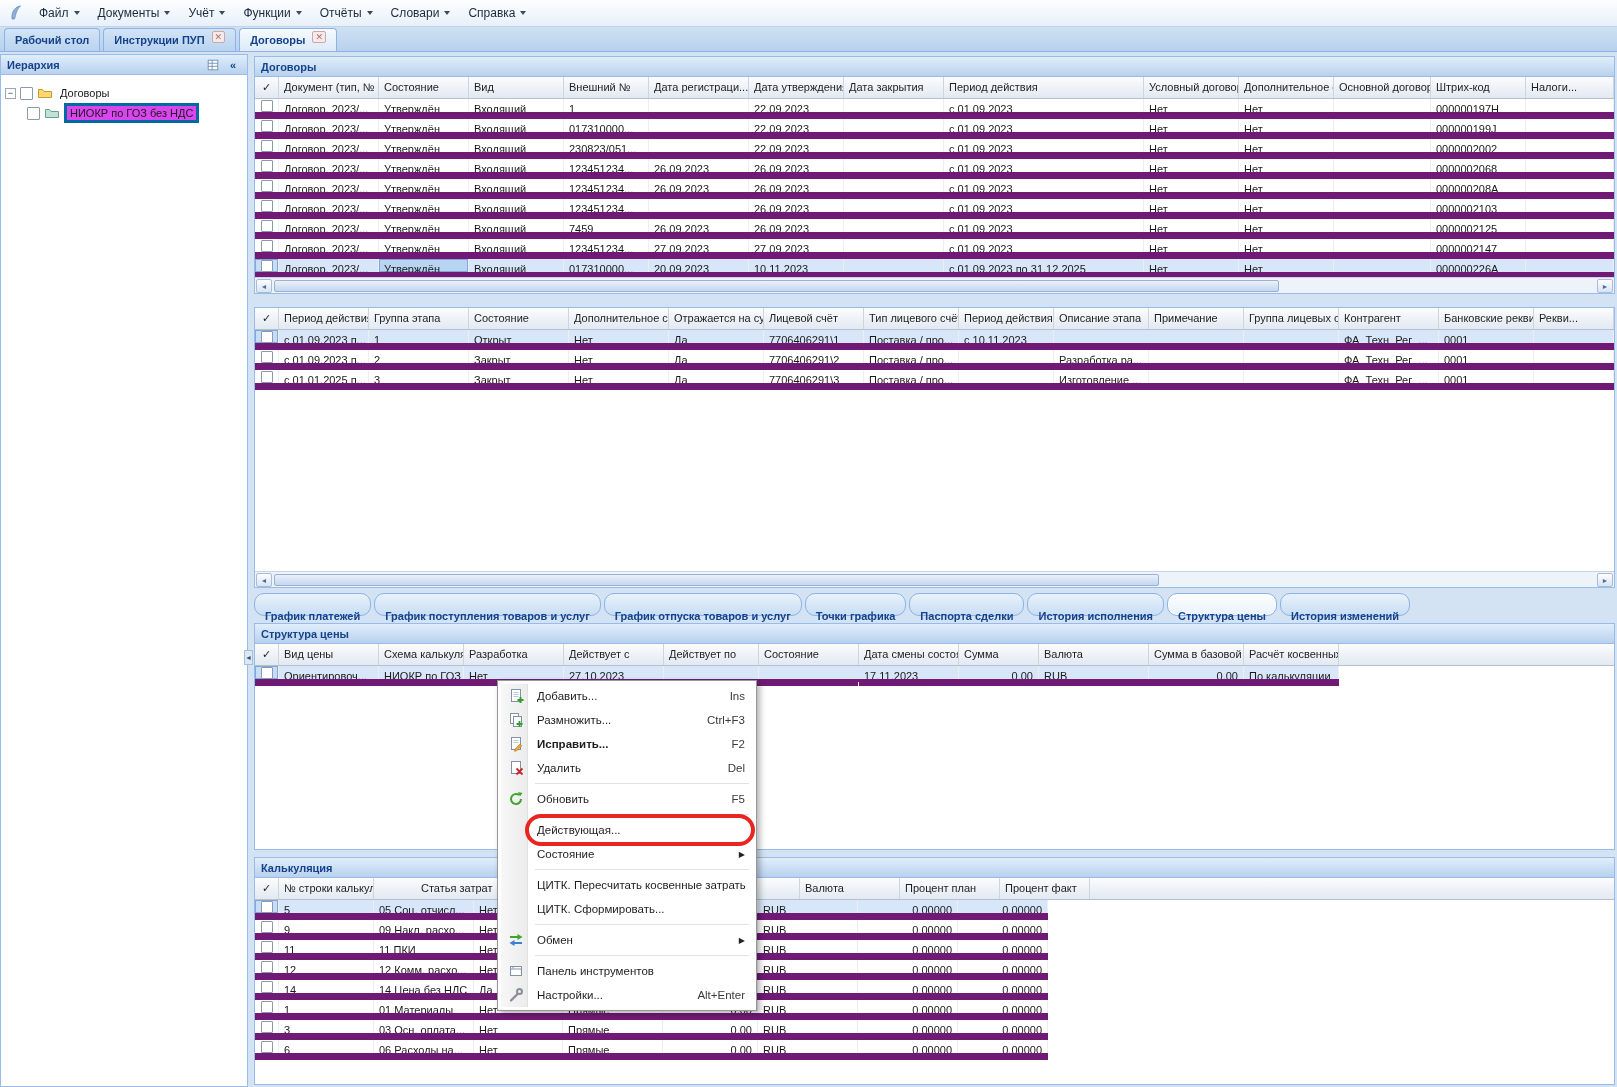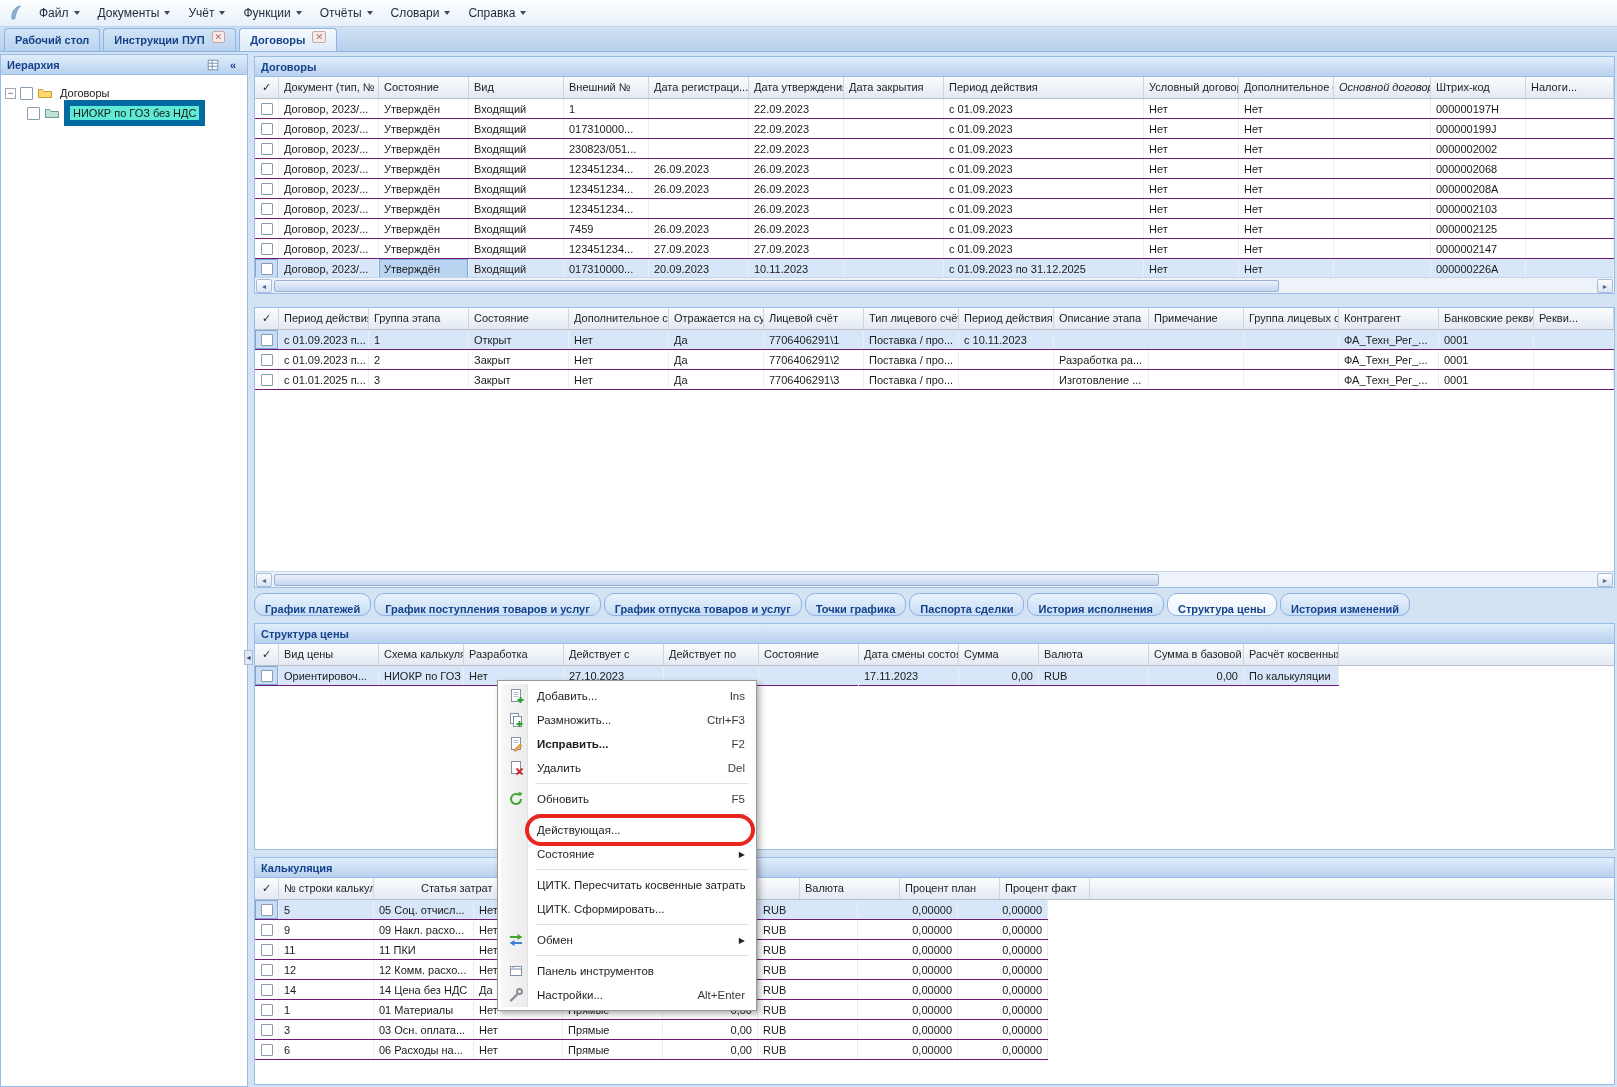--- a/index.html
+++ b/index.html
@@ -42,55 +42,55 @@
   .p-calc{top:805px;left:2px;right:2px;bottom:2px}
 
   
   .grid{flex:1 1 auto;background:#fff;overflow:hidden;display:flex;flex-direction:column}
   .g-head{display:flex;height:22px;flex:0 0 22px;background:linear-gradient(#fbfcfd,#e2e9f2);
           border-bottom:1px solid #b9bfc7}
   .g-hcell{flex:0 0 auto;padding:4px 5px 0;border-right:1px solid #cfd5dd;color:#1e1e1e;
            white-space:nowrap;overflow:hidden}
   .g-hcell.check{text-align:center;padding-left:0;padding-right:0}
   .g-body{flex:1 1 auto;background:#fff}
-  .g-row{display:flex;height:20px;border-bottom:1px solid #701a75;background:#fff}
+  .g-row{display:flex;height:20px;border-bottom:7px solid #701a75;background:#fff}
   .g-row.fit{width:fit-content}
   .g-row.sel{background:#d7e6f8}
   .g-cell{flex:0 0 auto;padding:4px 5px 0;border-right:1px solid #eeeeee;white-space:nowrap;overflow:hidden}
   .g-cell.ar{text-align:right}
   .g-cell.focus{background:#b9d4f0;box-shadow:inset 0 0 0 1px #7fa8d9}
   .flexcol{flex:1 1 auto !important;width:auto !important}
   .c-check{display:flex;align-items:center;justify-content:center;padding:0}
   .cb{width:12px;height:12px;border:1px solid #8a9bb0;background:#fff;border-radius:1px}
   .g-row.sel .c-check{background:#c7dcf5;box-shadow:inset 0 0 0 1px #7fa8d9}
 
   
   .hscroll{flex:0 0 16px;height:16px;position:relative;background:#eef3fa;border-top:1px solid #c6d5e8}
   .hs-btn{position:absolute;top:1px;width:16px;height:14px;display:flex;align-items:center;justify-content:center;
           font-size:7px;color:#4f6d94;background:linear-gradient(#fdfdfe,#d8e4f2);border:1px solid #a9bcd6;border-radius:2px}
   .hs-btn.left{left:1px}.hs-btn.right{right:1px}
   .hs-thumb{position:absolute;top:2px;height:12px;background:linear-gradient(#eaf1fb,#c4d6ee);
             border:1px solid #98b1d4;border-radius:2px}
 
   
-  .subtab{height:23px;padding:9px 10px 0;border:1px solid #8db2e3;border-radius:10px;
+  .subtab{height:23px;padding:16px 10px 0;border:1px solid #8db2e3;border-radius:10px;
           background:linear-gradient(#e8f2fc,#c8ddf4);color:#15428b;font-weight:bold;white-space:nowrap}
   .subtab.active{background:linear-gradient(#fdfeff,#e9f2fb);box-shadow:inset 0 0 0 1px #fff}
 
   
   .tree{padding:8px 4px}
   .tree-row{display:flex;align-items:center;height:20px;gap:4px}
   .tree-row.child{padding-left:22px}
   .expander{width:11px;height:11px;border:1px solid #9aa7b8;background:#fff;display:inline-flex;
             align-items:center;justify-content:center;flex:0 0 11px}
   .expander::before{content:"−";font-size:9px;line-height:9px;color:#333}
   .tree-cb{width:13px;height:13px;border:1px solid #8a9bb0;background:#fff;border-radius:1px;flex:0 0 13px}
   .tree-folder{width:16px;height:16px;display:inline-flex;flex:0 0 16px}
   .tree-label{padding:1px 3px;white-space:nowrap}
-  .tree-label.sel{background:#5eead4;border:6px solid #0369a1}
+  .tree-label.sel{background:#d946ef;border:3px solid #0369a1}
 
   
   .ctx{position:absolute;left:497px;top:680px;width:260px;background:#fff;border:1px solid #979797;
        box-shadow:3px 3px 6px rgba(0,0,0,.3);padding:3px;z-index:60}
   .ctx::before{content:"";position:absolute;left:3px;top:3px;bottom:3px;width:26px;
                background:linear-gradient(90deg,#f7f7f7,#ececec);border-right:1px solid #e0e0e0}
   .ctx-item{position:relative;display:flex;align-items:center;height:24px;padding:0 8px 0 36px;font-size:11.5px;color:#1d1d1d}
   .ctx-item.bold .ctx-label{font-weight:bold}
   .ctx-icon{position:absolute;left:7px;top:50%;transform:translateY(-50%);width:16px;height:16px}
   .ctx-icon svg{width:16px;height:16px;display:block}
@@ -212,21 +212,21 @@
               <div class="g-hcell" style="width: 100px;">Документ (тип, №</div>
               <div class="g-hcell" style="width: 90px;">Состояние</div>
               <div class="g-hcell" style="width: 95px;">Вид</div>
               <div class="g-hcell" style="width: 85px;">Внешний №</div>
               <div class="g-hcell" style="width: 100px;">Дата регистраци...</div>
               <div class="g-hcell" style="width: 95px;">Дата утверждения</div>
               <div class="g-hcell" style="width: 100px;">Дата закрытия</div>
               <div class="g-hcell" style="width: 200px;">Период действия</div>
               <div class="g-hcell" style="width: 95px;">Условный договор</div>
               <div class="g-hcell" style="width: 95px;">Дополнительное с</div>
-              <div class="g-hcell" style="width: 97px; font-style: italic;">Основной договор</div>
+              <div class="g-hcell" style="width: 97px;">Основной договор</div>
               <div class="g-hcell" style="width: 95px;">Штрих-код</div>
               <div class="g-hcell flexcol">Налоги...</div>
             </div>
             <div class="g-body">
               <div class="g-row">
                 <div class="g-cell c-check" style="width: 24px;">
                   <span class="cb"></span>
                 </div>
                 <div class="g-cell" style="width: 100px;">Договор, 2023/...</div>
                 <div class="g-cell" style="width: 90px;">Утверждён</div>

